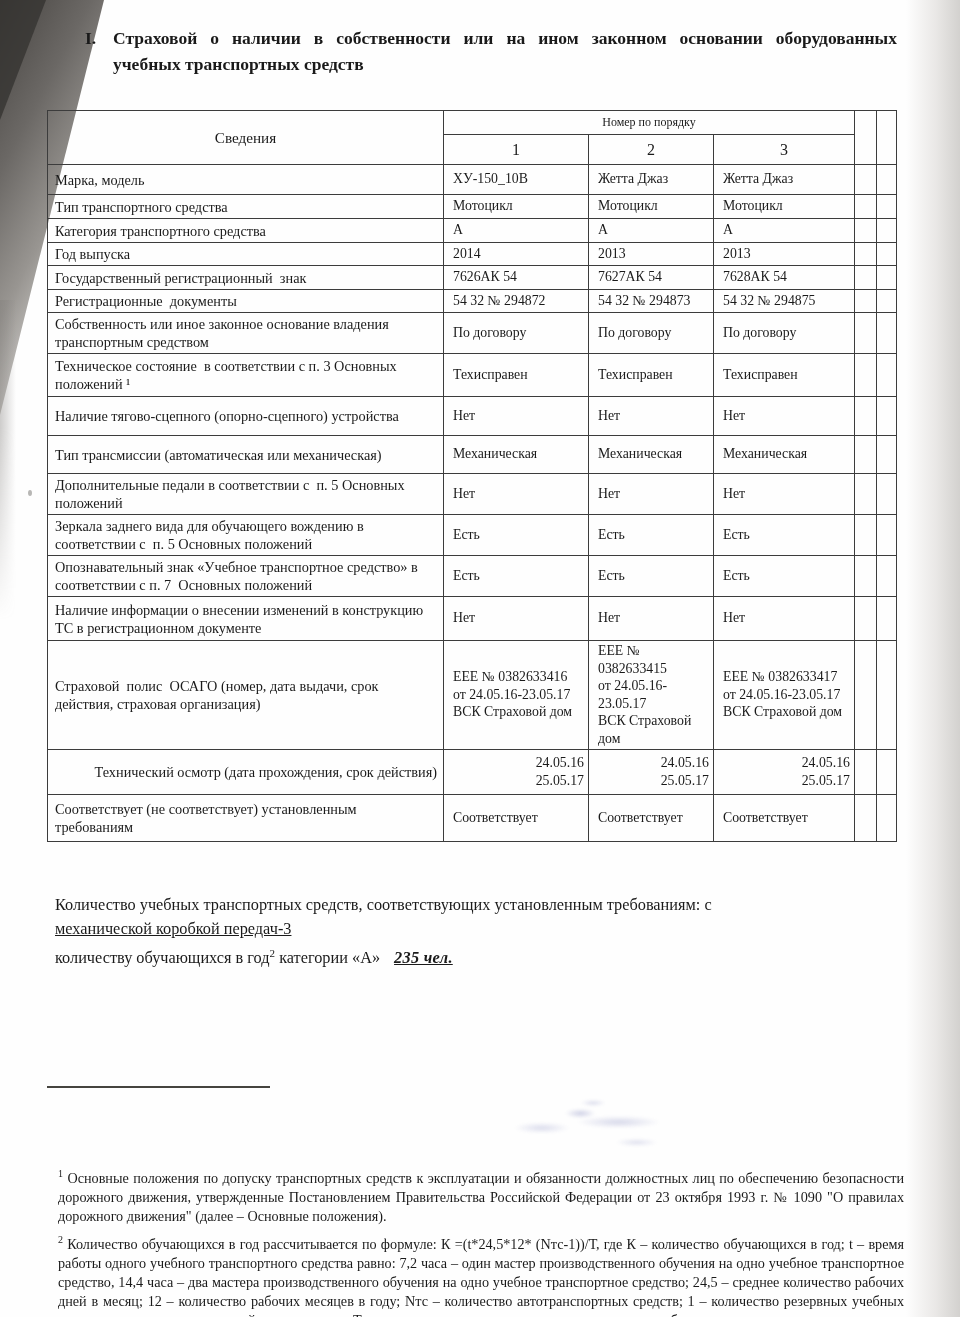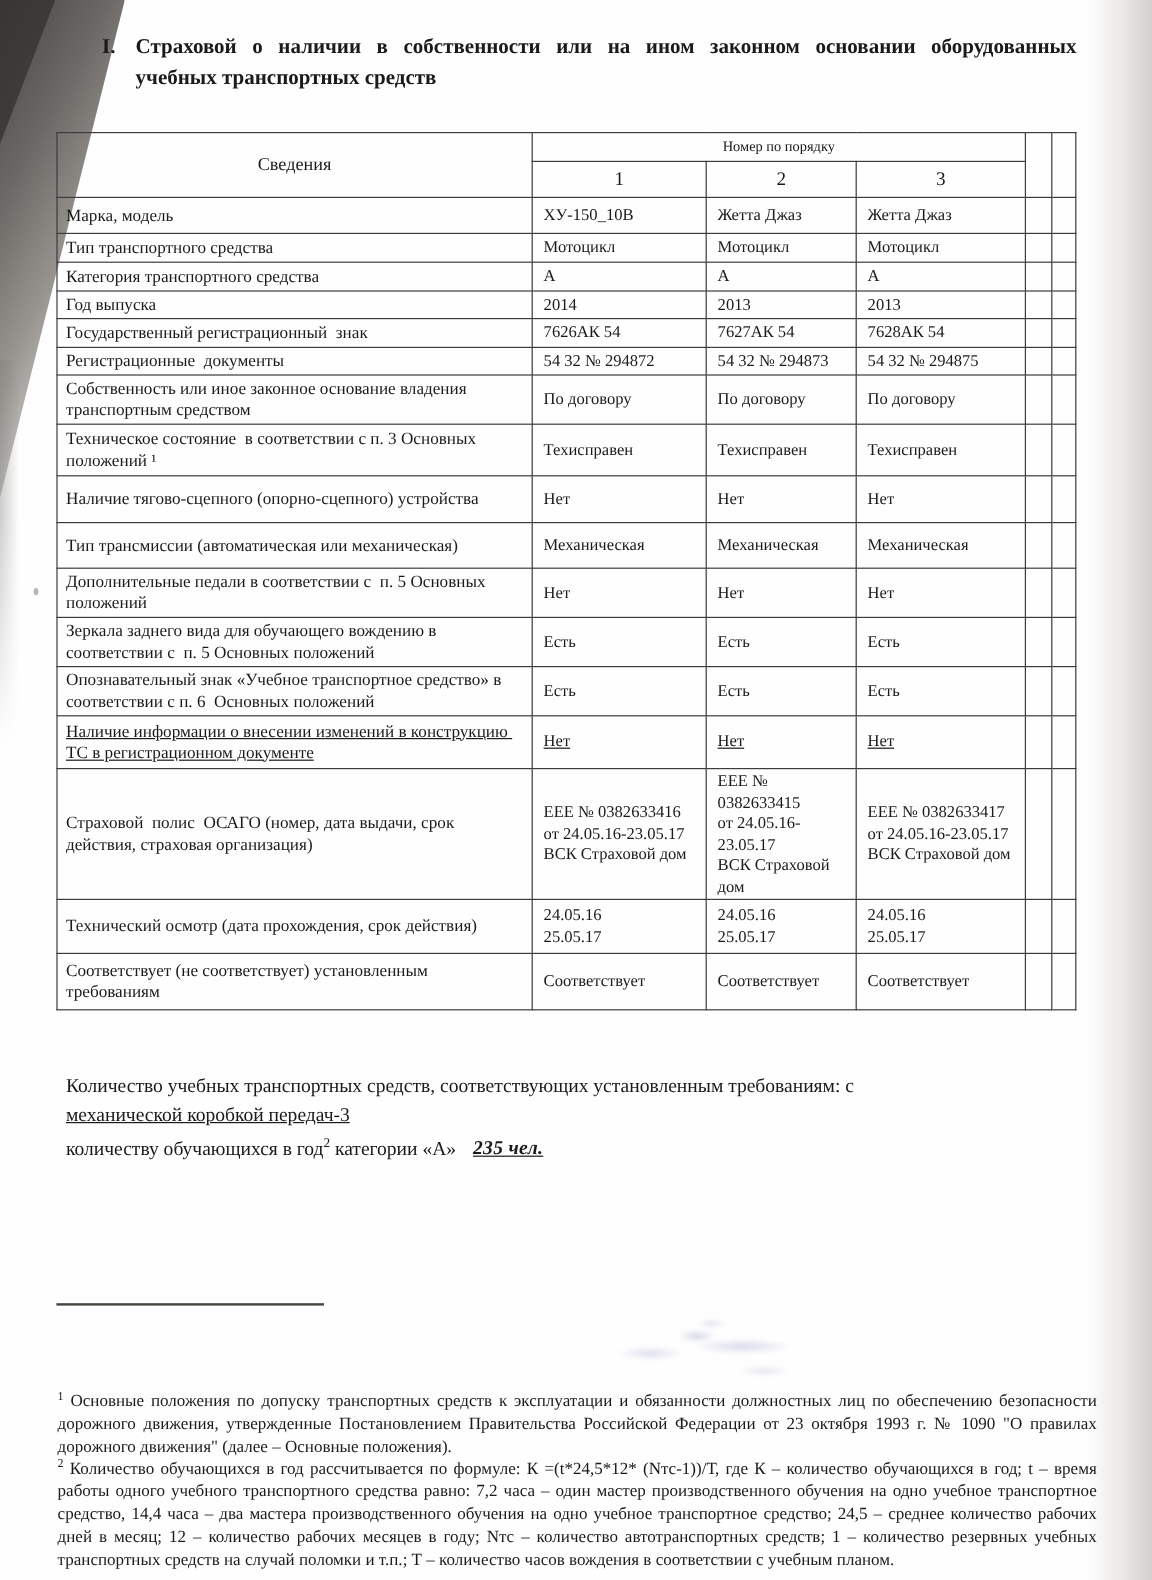--- a/index.html
+++ b/index.html
@@ -69,21 +69,21 @@
     font-size:16.3px; line-height:23.5px; }
   .summary .u { text-decoration:underline; }
   .summary .line3 { margin-top:2px; }
   .summary sup { font-size:11px; }
   .summary .big-val { font-weight:bold; font-style:italic; text-decoration:underline;
     margin-left:14px; letter-spacing:.3px; }
   
   .fn-rule { position:absolute; left:47px; top:1086px; width:223px; height:2px; background:#45443f; }
   .footnotes { position:absolute; left:48px; top:1159px; width:866px;
     font-size:14.2px; line-height:18.8px; text-align:justify; }
-  .footnotes p { margin:0; }
+  .footnotes p { margin:10px; }
   .footnotes sup { font-size:10px; line-height:0; }
 </style>
 </head>
 <body>
 
 <div id="page">
 
   <div class="corner-shade"></div>
   <div class="corner-dark"></div>
   <div class="left-edge"></div>
@@ -213,28 +213,28 @@
           </tr>
           <tr style="height: 39px;">
             <td class="lbl">Зеркала заднего вида для обучающего вождению в соответствии с  п. 5 Основных положений</td>
             <td class="val">Есть</td>
             <td class="val">Есть</td>
             <td class="val">Есть</td>
             <td></td>
             <td></td>
           </tr>
           <tr style="height: 41px;">
-            <td class="lbl">Опознавательный знак «Учебное транспортное средство» в соответствии с п. 6  Основных положений</td>
-            <td class="val">Есть</td>
-            <td class="val">Есть</td>
-            <td class="val">Есть</td>
-            <td></td>
-            <td></td>
-          </tr>
-          <tr style="height: 44px; text-decoration: underline;">
+            <td class="lbl">Опознавательный знак «Учебное транспортное средство» в соответствии с п. 7  Основных положений</td>
+            <td class="val">Есть</td>
+            <td class="val">Есть</td>
+            <td class="val">Есть</td>
+            <td></td>
+            <td></td>
+          </tr>
+          <tr style="height: 44px;">
             <td class="lbl">Наличие информации о внесении изменений в конструкцию ТС в регистрационном документе</td>
             <td class="val">Нет</td>
             <td class="val">Нет</td>
             <td class="val">Нет</td>
             <td></td>
             <td></td>
           </tr>
           <tr style="height: 103px;">
             <td class="lbl">Страховой  полис  ОСАГО (номер, дата выдачи, срок действия, страховая организация)</td>
             <td class="val">ЕЕЕ № 0382633416
@@ -245,21 +245,21 @@
 от 24.05.16-
 23.05.17
 ВСК Страховой
 дом</td>
             <td class="val">ЕЕЕ № 0382633417
 от 24.05.16-23.05.17
 ВСК Страховой дом</td>
             <td></td>
             <td></td>
           </tr>
-          <tr style="height: 45px;">
+          <tr style="height: 45px; text-align: right;">
             <td class="lbl">Технический осмотр (дата прохождения, срок действия)</td>
             <td class="val">24.05.16
 25.05.17</td>
             <td class="val">24.05.16
 25.05.17</td>
             <td class="val">24.05.16
 25.05.17</td>
             <td></td>
             <td></td>
           </tr>

